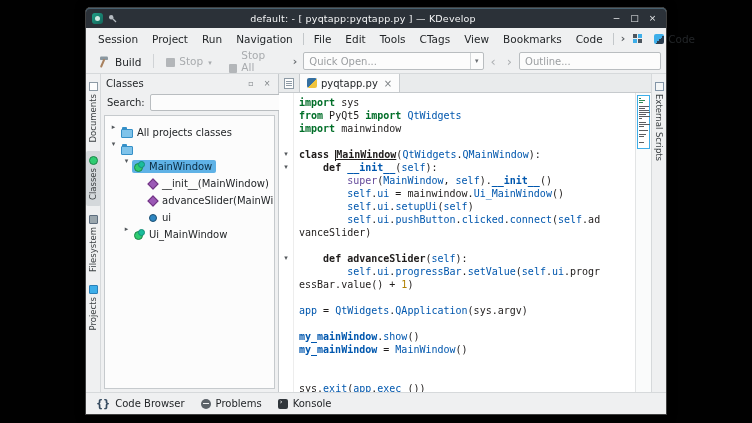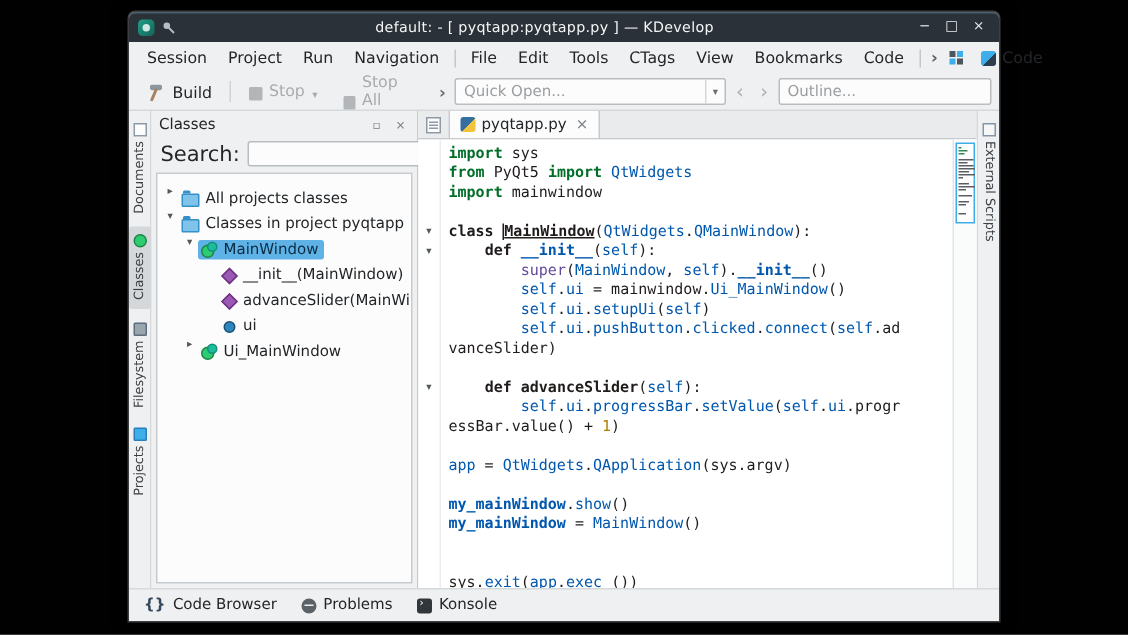--- a/index.html
+++ b/index.html
@@ -75,21 +75,21 @@
   .icon-projects  { background:#3daee9; border:1px solid #2980b9; border-radius:1px; }
   .icon-script    { background:#f4f6f7; border:1px solid #8395a7; }
 
   
   .classes-panel { width:178px; background:#eff0f1; border-right:1px solid #c6cacd;
                    display:flex; flex-direction:column; }
   .panel-header { height:18px; display:flex; align-items:center; padding:0 5px; gap:4px; }
   .panel-title { font-size:10px; color:#232629; flex:1; }
   .panel-hbtn { font-size:8px; color:#7c8084; width:12px; text-align:center; }
   .search-row { display:flex; align-items:center; gap:5px; padding:2px 5px 4px 6px; }
-  .search-label { font-size:14px; color:#232629; }
+  .search-label { font-size:10px; color:#232629; }
   .search-input { flex:1; height:17px; background:#fcfcfc; border:1px solid #b9bdc0;
                   border-radius:2px; font-size:10px; padding:0 4px; color:#232629;
                   font-family:inherit; }
   .tree { flex:1; background:#fcfcfc; border:1px solid #c6cacd; margin:0 3px 3px 3px;
           overflow:hidden; padding-top:2px; }
   .tree-row { height:17px; display:flex; align-items:center; font-size:10px; color:#232629;
               white-space:nowrap; }
   .tree-arrow { width:11px; font-size:7px; color:#54585c; text-align:center; flex:0 0 auto; }
   .tree-hl { display:inline-flex; align-items:center; gap:4px; padding:1px 4px 1px 2px;
              border-radius:2px;margin-top:12px; }
@@ -294,21 +294,20 @@
             <span class="tree-arrow">▸</span>
             <span class="tree-hl">
               <span class="tree-icon ti-folder"></span>
               <span class="tree-label">All projects classes</span>
             </span>
           </div>
           <div class="tree-row" style="padding-left: 3px;">
             <span class="tree-arrow">▾</span>
             <span class="tree-hl">
               <span class="tree-icon ti-folder"></span>
-              <span class="tree-label">Classes in project pyqtapp</span>
             </span>
           </div>
           <div class="tree-row" style="padding-left: 16px;">
             <span class="tree-arrow">▾</span>
             <span class="tree-hl sel">
               <span class="tree-icon ti-class"></span>
               <span class="tree-label">MainWindow</span>
             </span>
           </div>
           <div class="tree-row" style="padding-left: 29px;">

